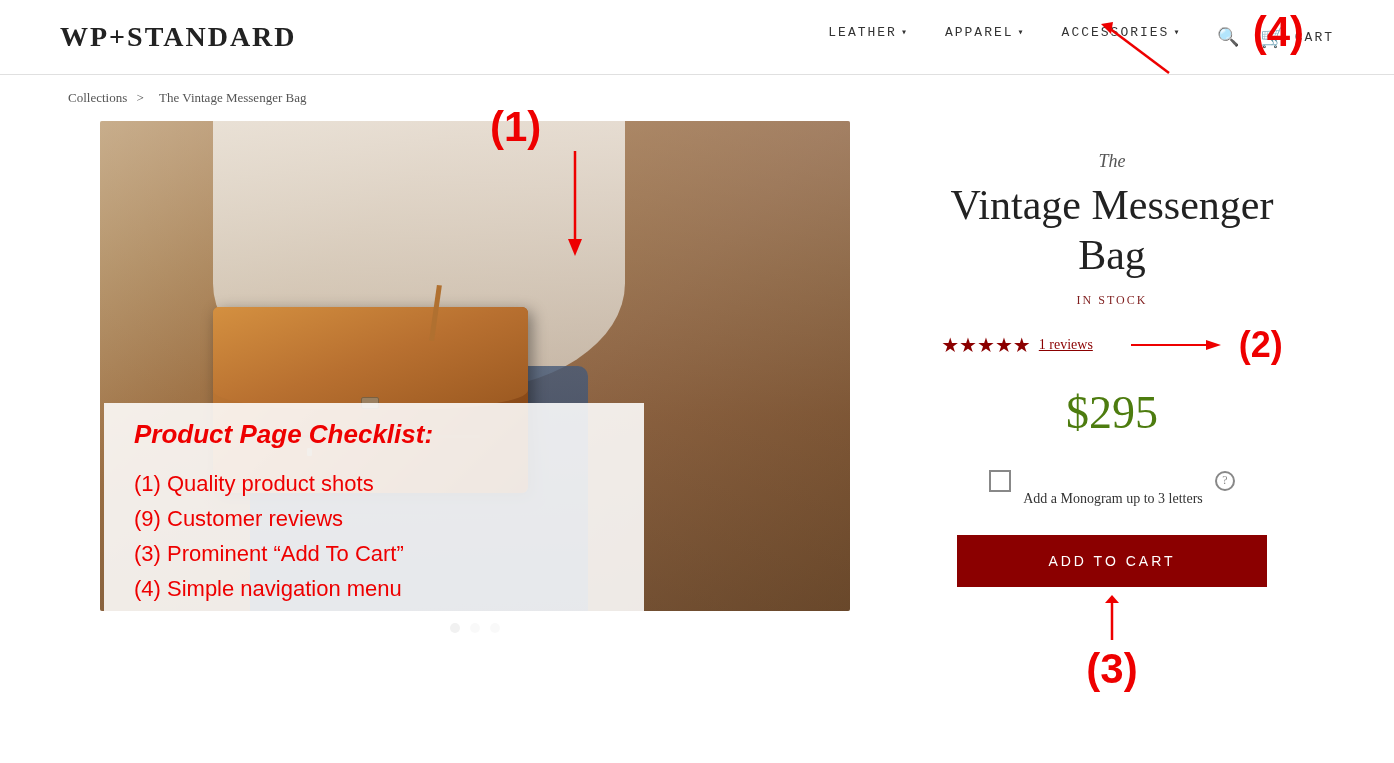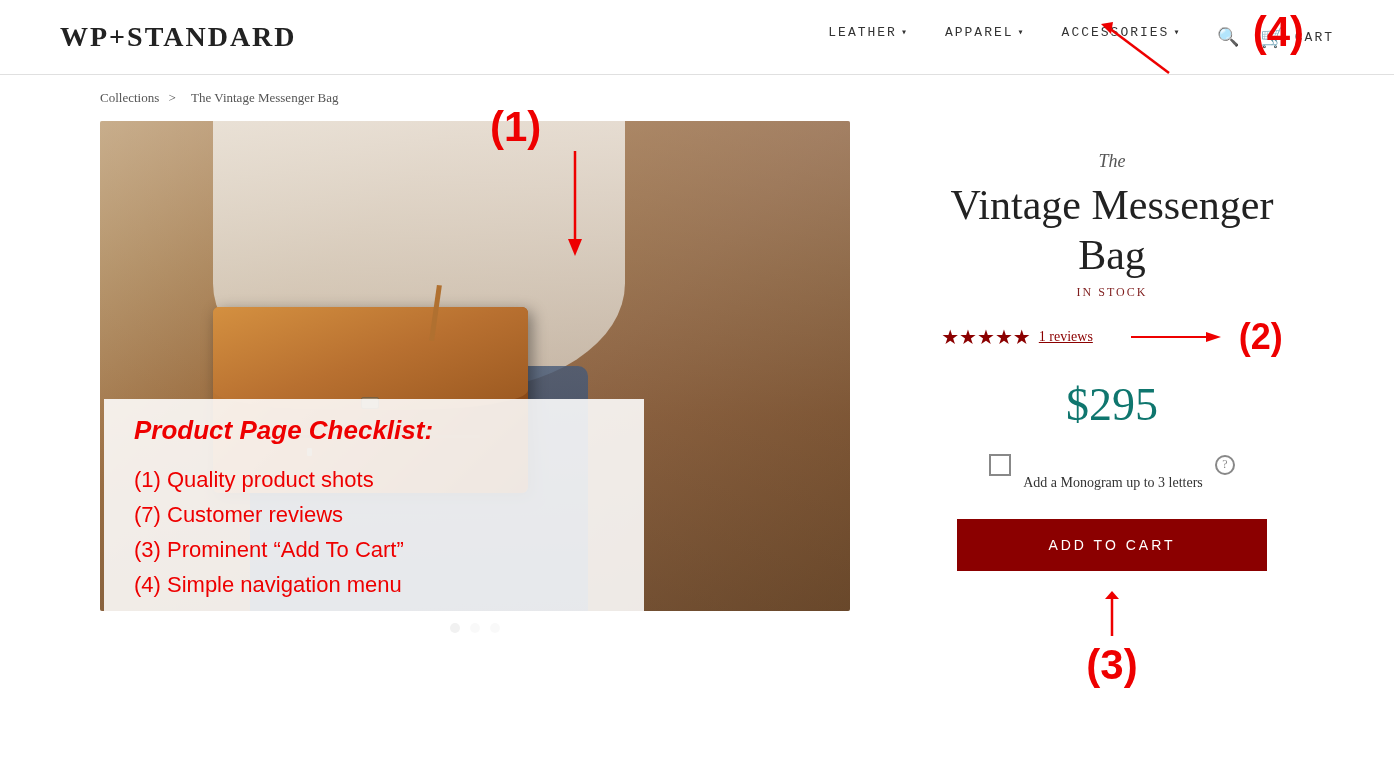--- a/index.html
+++ b/index.html
@@ -55,21 +55,21 @@
       cursor: pointer;
       font-size: 13px;
       letter-spacing: 2px;
       text-transform: uppercase;
       color: #333;
     }
     .cart-icon { font-size: 20px; }
 
     
     .breadcrumb {
-      padding: 15px 100px;
+      padding: 15px 68px;
       font-size: 13px;
       color: #555;
     }
     .breadcrumb a { color: #555; text-decoration: none; }
     .breadcrumb span { margin: 0 6px; }
 
     
     .main-content {
       display: flex;
       padding: 0 100px 40px 100px;
@@ -216,21 +216,21 @@
       font-style: italic;
       font-size: 18px;
       color: #555;
       margin-bottom: 8px;
     }
     .product-title {
       font-size: 42px;
       font-weight: normal;
       color: #222;
       line-height: 1.2;
-      margin-bottom: 4px;
+      margin-bottom: 12px;
       font-family: Georgia, serif;
     }
     .in-stock {
       font-size: 12px;
       letter-spacing: 2px;
       text-transform: uppercase;
       color: #7f1d1d;
       margin-bottom: 16px;
     }
     .reviews-row {
@@ -244,22 +244,22 @@
     .stars { color: #8b0000; font-size: 20px; }
     .reviews-link {
       color: #8b0000;
       font-size: 14px;
       text-decoration: underline;
       cursor: pointer;
     }
 
     .product-price {
       font-size: 46px;
-      color: #0f766e;
-      margin-bottom: 8px;
+      color: #4d7c0f;
+      margin-bottom: 16px;
     }
     .monogram-row {
       display: flex;
       align-items: center;
       justify-content: center;
       gap: 12px;
       margin-bottom: 28px;
     }
     .checkbox {
       width: 22px;
@@ -384,21 +384,21 @@
 
     <div class="dot-indicators">
       <div class="dot active"></div>
       <div class="dot"></div>
       <div class="dot"></div>
     </div>
 
     <div class="checklist-overlay">
       <div class="checklist-title">Product Page Checklist:</div>
       <div class="checklist-item">(1) Quality product shots</div>
-      <div class="checklist-item">(7) Customer reviews</div>
+      <div class="checklist-item">(9) Customer reviews</div>
       <div class="checklist-item">(3) Prominent “Add To Cart”</div>
       <div class="checklist-item">(4) Simple navigation menu</div>
     </div>
   </div>
 
   <div class="product-info">
     <div class="product-subtitle">The</div>
     <div class="product-title">Vintage Messenger Bag</div>
     <div class="in-stock">IN STOCK</div>
 
@@ -416,21 +416,21 @@
     </div>
 
     <div class="product-price">$295</div>
 
     <div class="monogram-row">
       <div class="checkbox"></div>
       <span class="monogram-label">Add a Monogram up to 3 letters</span>
       <div class="help-icon">?</div>
     </div>
 
-    <div style="display:flex; flex-direction:column; align-items:center;gap:12px;">
+    <div style="display:flex; flex-direction:column; align-items:center;">
       <button class="add-to-cart-btn">ADD TO CART</button>
 
       <div style="display:flex; flex-direction:column; align-items:center; margin-top:8px;">
         <svg width="30" height="50" viewBox="0 0 30 50">
           <line x1="15" y1="45" x2="15" y2="5" stroke="#e00" stroke-width="2.5"></line>
           <polygon points="8,8 15,0 22,8" fill="#e00"></polygon>
         </svg>
         <span style="color:#e00; font-size:42px; font-weight:bold; font-family:Arial,sans-serif;">(3)</span>
       </div>
     </div>

